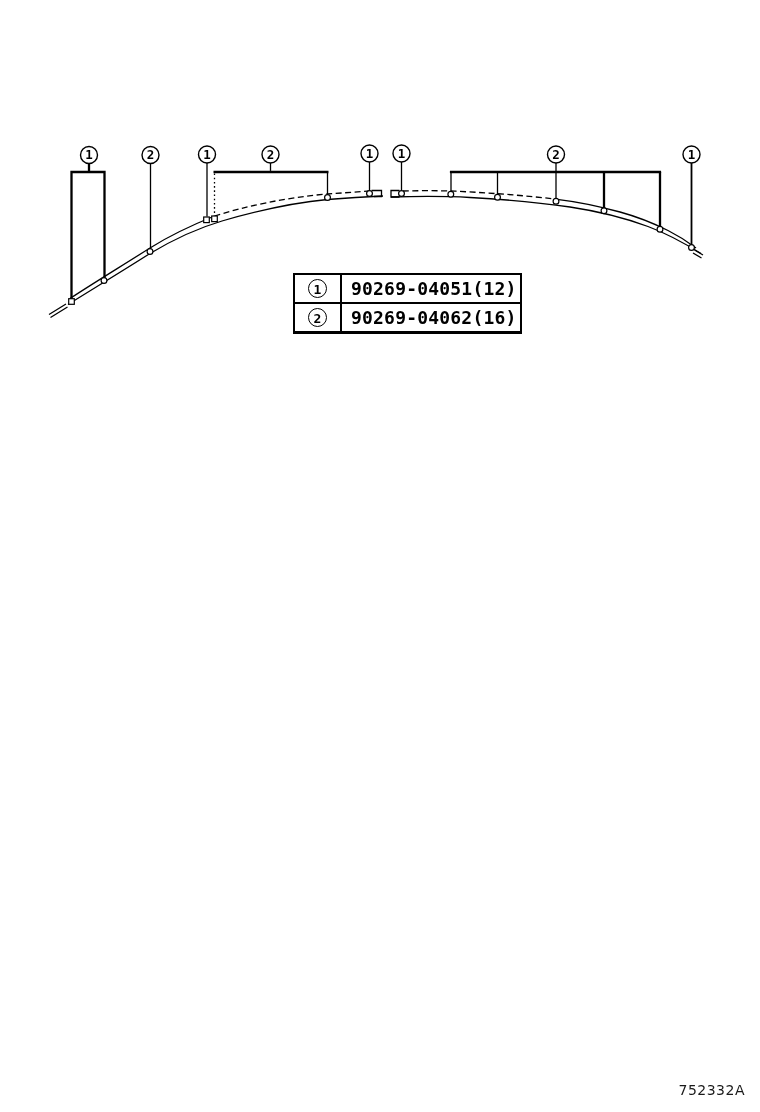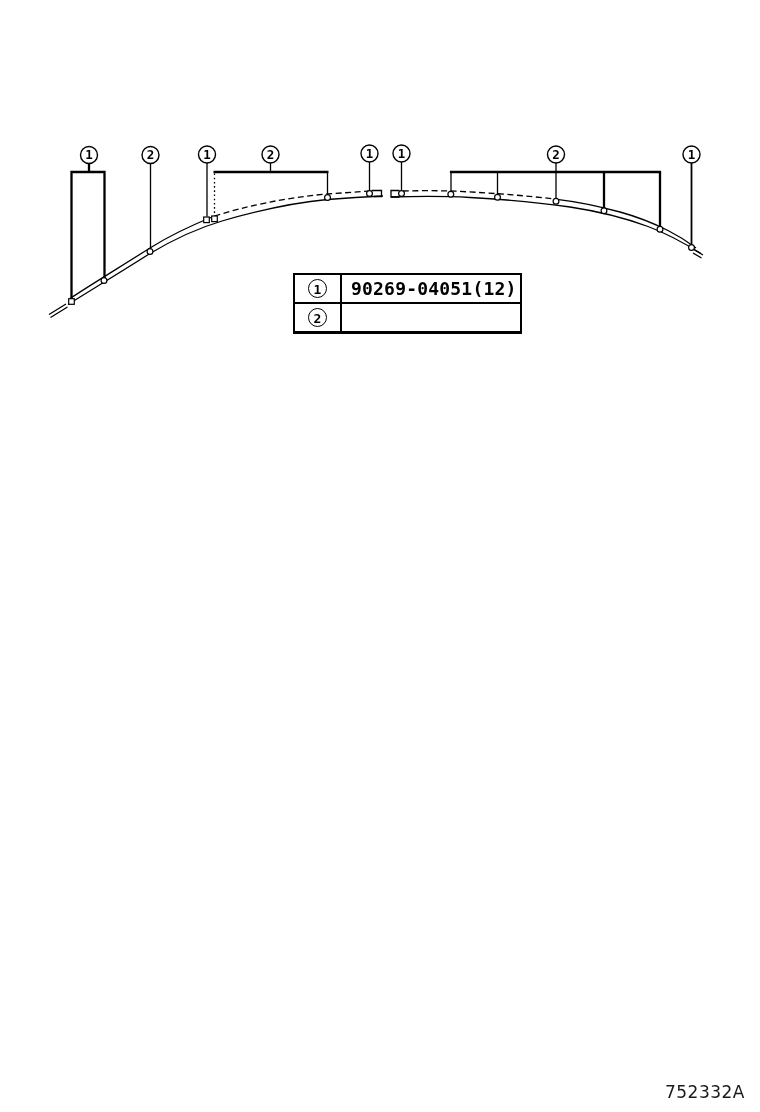--- a/index.html
+++ b/index.html
@@ -51,21 +51,21 @@
     display:flex; align-items:center;
     font-family:"DejaVu Sans Mono", monospace;
     font-size:18px; font-weight:bold; letter-spacing:0.2px;
     white-space:nowrap; color:#000;border-radius:11px;
   }
 
   
   .figure-code {
     position:absolute; right:15px; top:1082px;
     font-family:"DejaVu Sans", "Liberation Sans", sans-serif;
-    font-size:17px; letter-spacing:0.5px; color:#1a1a1a;
+    font-size:14px; letter-spacing:0.5px; color:#1a1a1a;
   }
 </style>
 </head>
 <body>
 
 <svg class="diagram" width="760" height="1112" viewBox="0 0 760 1112">
 
   <g>
 
     <path class="ink thin" d="M49,314.5 L66,304 M50.5,317.5 L67.5,307"></path>
@@ -176,16 +176,17 @@
   <div class="pt-row">
     <div class="pt-ref">
       <span class="pt-badge">1</span>
     </div>
     <div class="pt-part">90269-04051(12)</div>
   </div>
   <div class="pt-row second">
     <div class="pt-ref">
       <span class="pt-badge">2</span>
     </div>
+    <div class="pt-part">90269-04062(16)</div>
   </div>
 </div>
 
 <div class="figure-code">752332A</div>
 
 </body></html>

